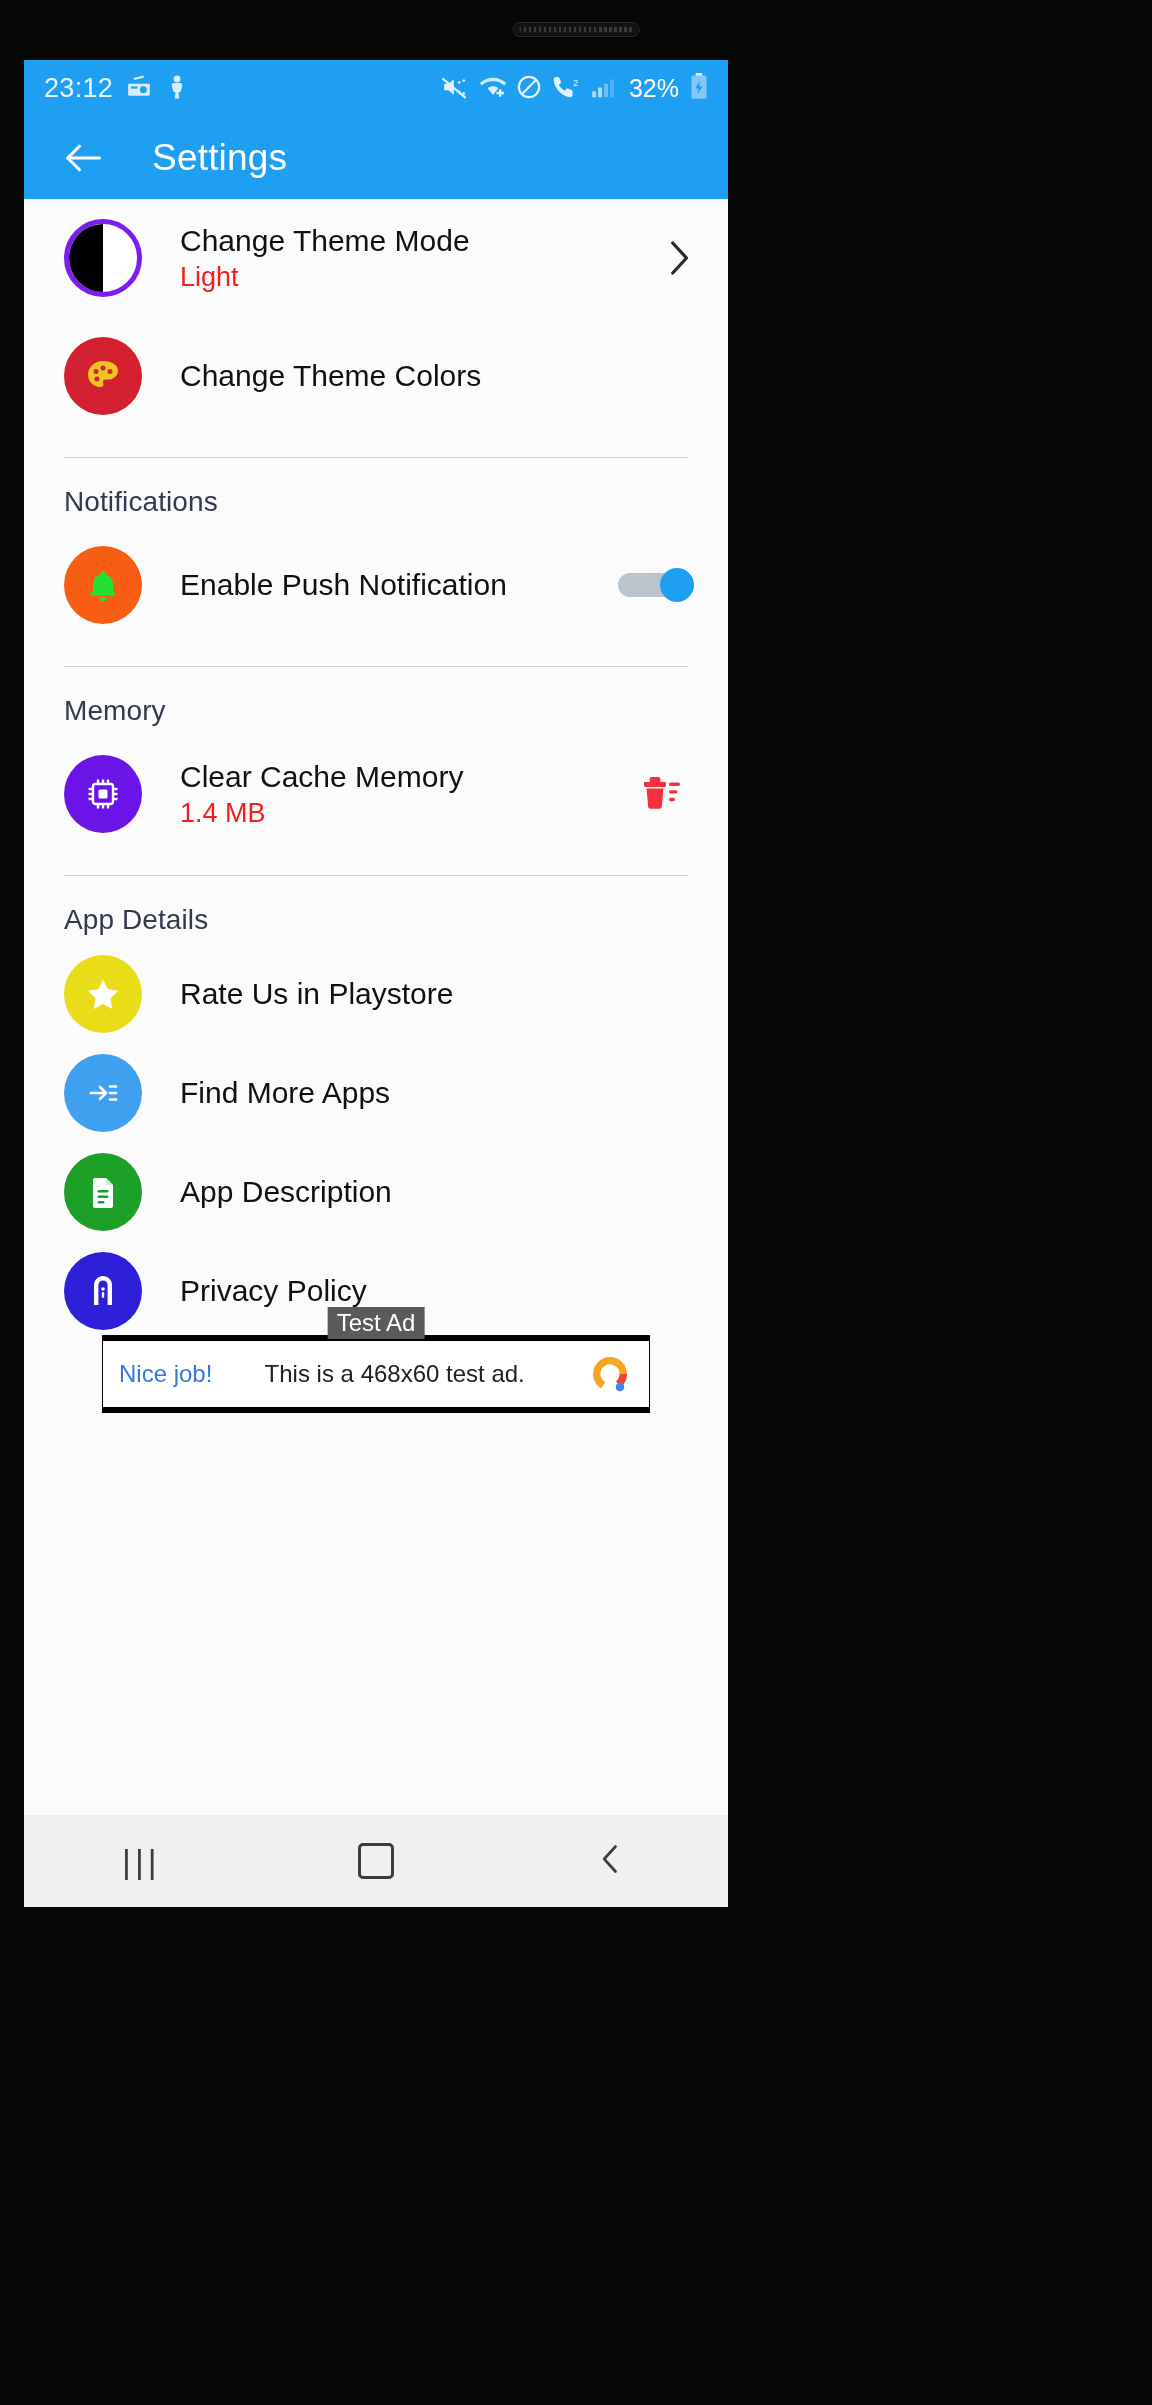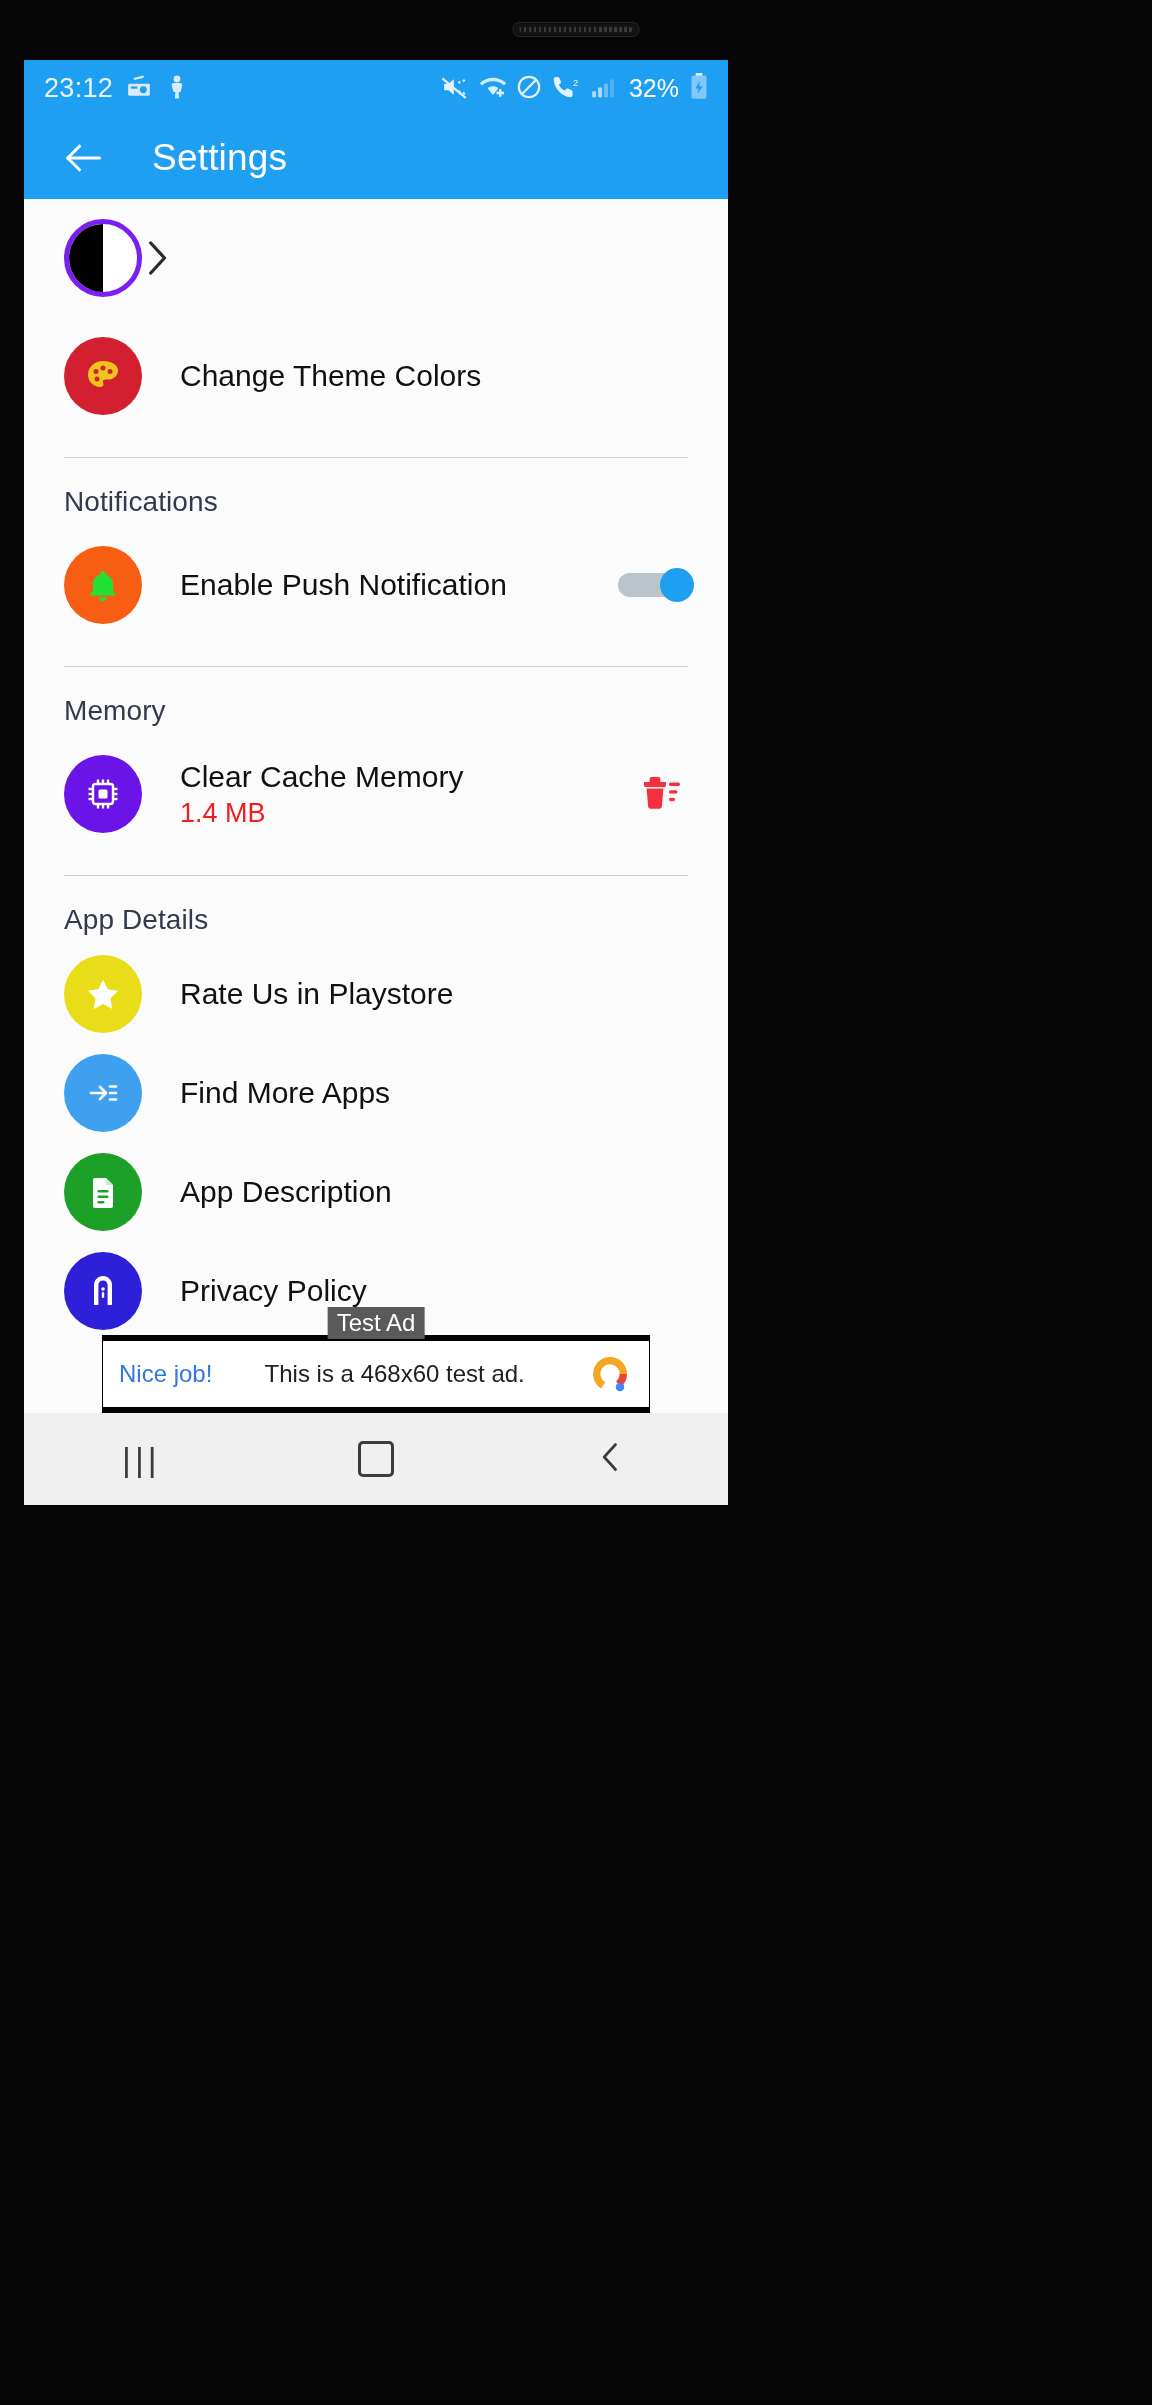--- a/index.html
+++ b/index.html
@@ -42,21 +42,21 @@
     background: repeating-linear-gradient(to right, #3a3a3a 0 2px, #141414 2px 5px);
     border-radius: 3px;
   }
 
   
   .screen {
     position: absolute;
     left: 24px;
     top: 60px;
     width: 704px;
-    height: 1445px;
+    height: 1847px;
     background: #fbfbfb;
     overflow: hidden;
   }
 
   
   .status-bar {
     height: 57px;
     background: #1e9ff2;
     display: flex;
     align-items: center;
@@ -377,20 +377,24 @@
       </div>
       <div class="app-bar-title">Settings</div>
     </div>
 
     <div class="content">
 
 
       <div class="row" style="min-height:118px;">
         <div class="row-icon theme-mode-icon">
           <div class="theme-ring-outer"></div>
+        </div>
+        <div class="row-text">
+          <div class="row-title">Change Theme Mode</div>
+          <div class="row-sub">Light</div>
         </div>
         <div class="row-action">
           <svg width="30" height="40" viewBox="0 0 22 32" fill="none" stroke="#2b2b2b" stroke-width="2.6" stroke-linecap="round" stroke-linejoin="round">
             <polyline points="6,4 17,16 6,28"></polyline>
           </svg>
         </div>
       </div>
 
       <div class="row" style="min-height:118px;">
         <div class="row-icon" style="background:#d32030;">

